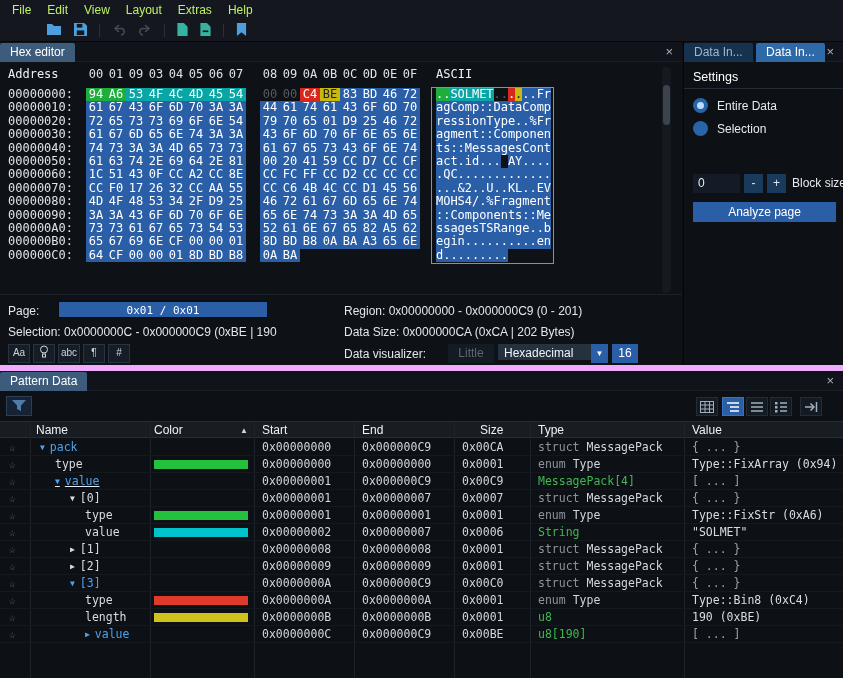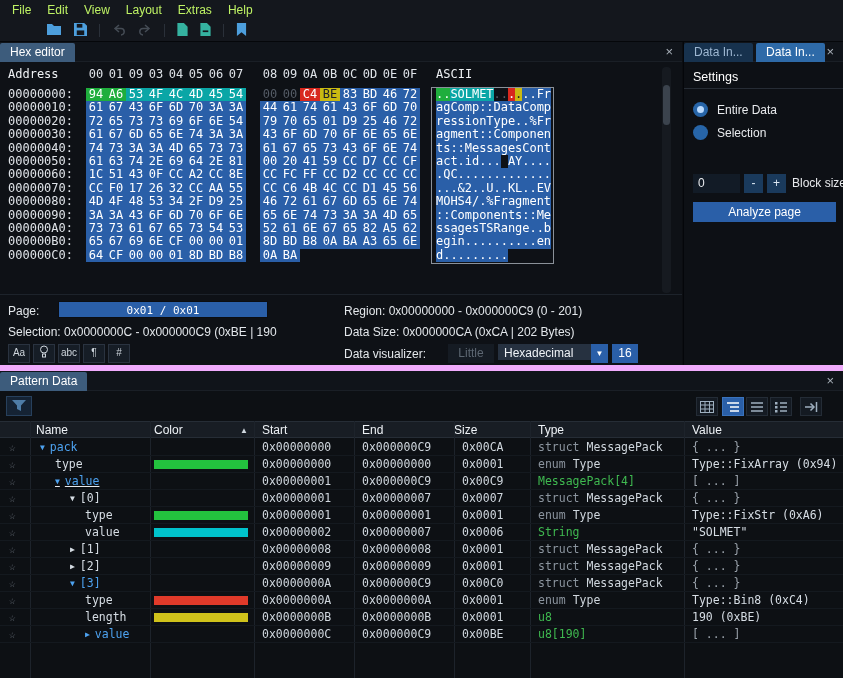--- a/index.html
+++ b/index.html
@@ -56,21 +56,21 @@
   .f-endian{position:absolute;left:448px;top:49px;width:46px;height:19px;background:#151b23;color:#5d6772;text-align:center;line-height:19px}
   .f-combo{position:absolute;left:498px;top:49px;width:110px;height:16px;background:#263140;color:#eef2f6;line-height:19px;padding-left:6px}
   .f-combo-arrow{position:absolute;right:0;top:0;width:17px;height:19px;background:#2a5fa8;color:#fff;text-align:center;font-size:8px;line-height:19px}
   .f-width{position:absolute;left:612px;top:49px;width:26px;height:19px;background:#2a5fa8;color:#fff;text-align:center;line-height:19px}
 
   
   .inspector{position:absolute;left:683px;top:42px;width:160px;height:636px;background:#0d1015;border-left:1px solid #04060a}
   .insp-title{position:absolute;left:9px;top:28px;color:#fff;font-size:12.5px}
   .insp-sep{position:absolute;left:0;right:0;top:46px;height:1px;background:#262c35}
   #radio-list{position:absolute;left:9px;top:52px;right:4px}
-  .radio-row{display:flex;align-items:flex-end;height:23px;gap:9px}
+  .radio-row{display:flex;align-items:center;height:23px;gap:9px}
   .radio{width:15px;height:15px;border-radius:50%;background:#2765a8;flex:0 0 auto}
   .radio.sel{position:relative}
   .radio.sel::after{content:"";position:absolute;left:4px;top:4px;width:7px;height:7px;border-radius:50%;background:#bcdcff}
   .radio-label{color:#e8eaed}
   .block-row{position:absolute;left:9px;top:132px;right:0;height:19px}
   .block-field{position:absolute;left:0;top:0;width:47px;height:19px;background:#121b26;color:#e8eaed;padding-left:5px;line-height:19px}
   .step-btn{position:absolute;top:0;width:19px;height:19px;background:#1a3a5c;color:#dce8f4;text-align:center;line-height:18px}
   .step-minus{left:51px}.step-plus{left:74px}
   .block-label{position:absolute;left:99px;top:0;width:52px;line-height:19px;white-space:nowrap;overflow:hidden;color:#e8eaed}
   .analyze-btn{position:absolute;left:9px;top:160px;width:143px;height:20px;background:#2a5fa8;color:#fff;text-align:center;line-height:20px}
@@ -348,21 +348,21 @@
         </svg>
     </div>
   </div>
 
   <div class="pat-header">
     <span style="left:36px">Name</span>
     <span style="left:154px">Color</span>
     <span class="sort-arrow" style="left:240px;top:4px">▲</span>
     <span style="left:262px">Start</span>
     <span style="left:362px">End</span>
-    <span style="left:454px">Size</span>
+    <span style="left:480px">Size</span>
     <span style="left:538px">Type</span>
     <span style="left:692px">Value</span>
   </div>
   <div class="colsep" style="left:30px"></div>
   <div class="colsep" style="left:150px"></div>
   <div class="colsep" style="left:254px"></div>
   <div class="colsep" style="left:354px"></div>
   <div class="colsep" style="left:454px"></div>
   <div class="colsep" style="left:530px"></div>
   <div class="colsep" style="left:684px"></div>

